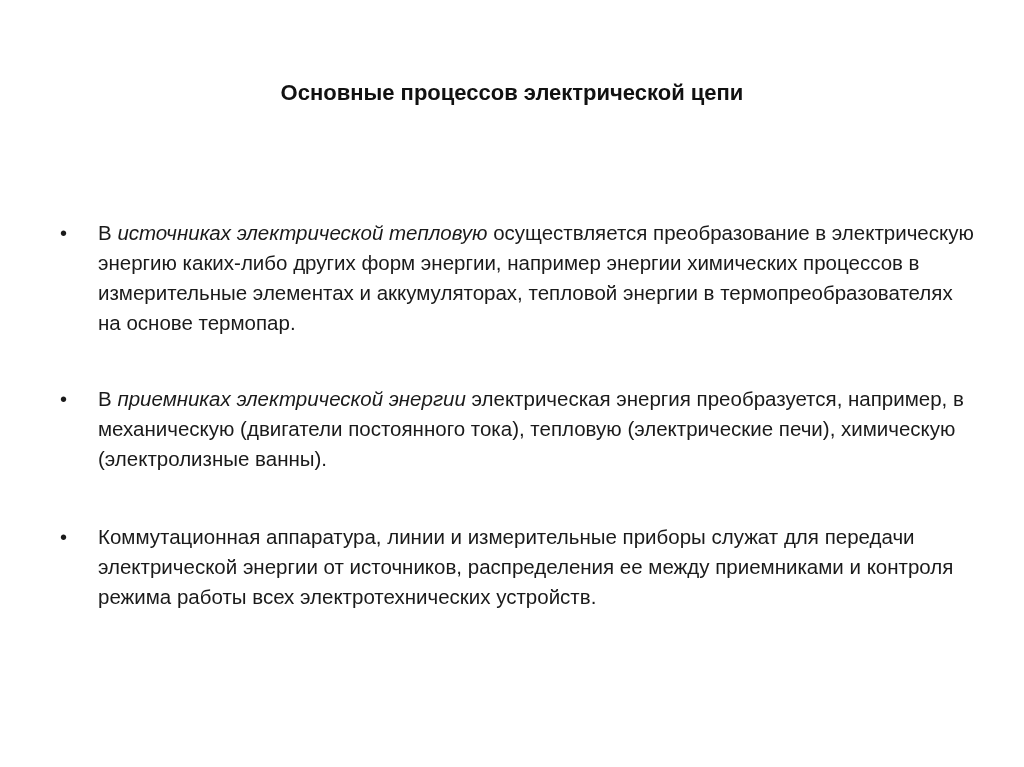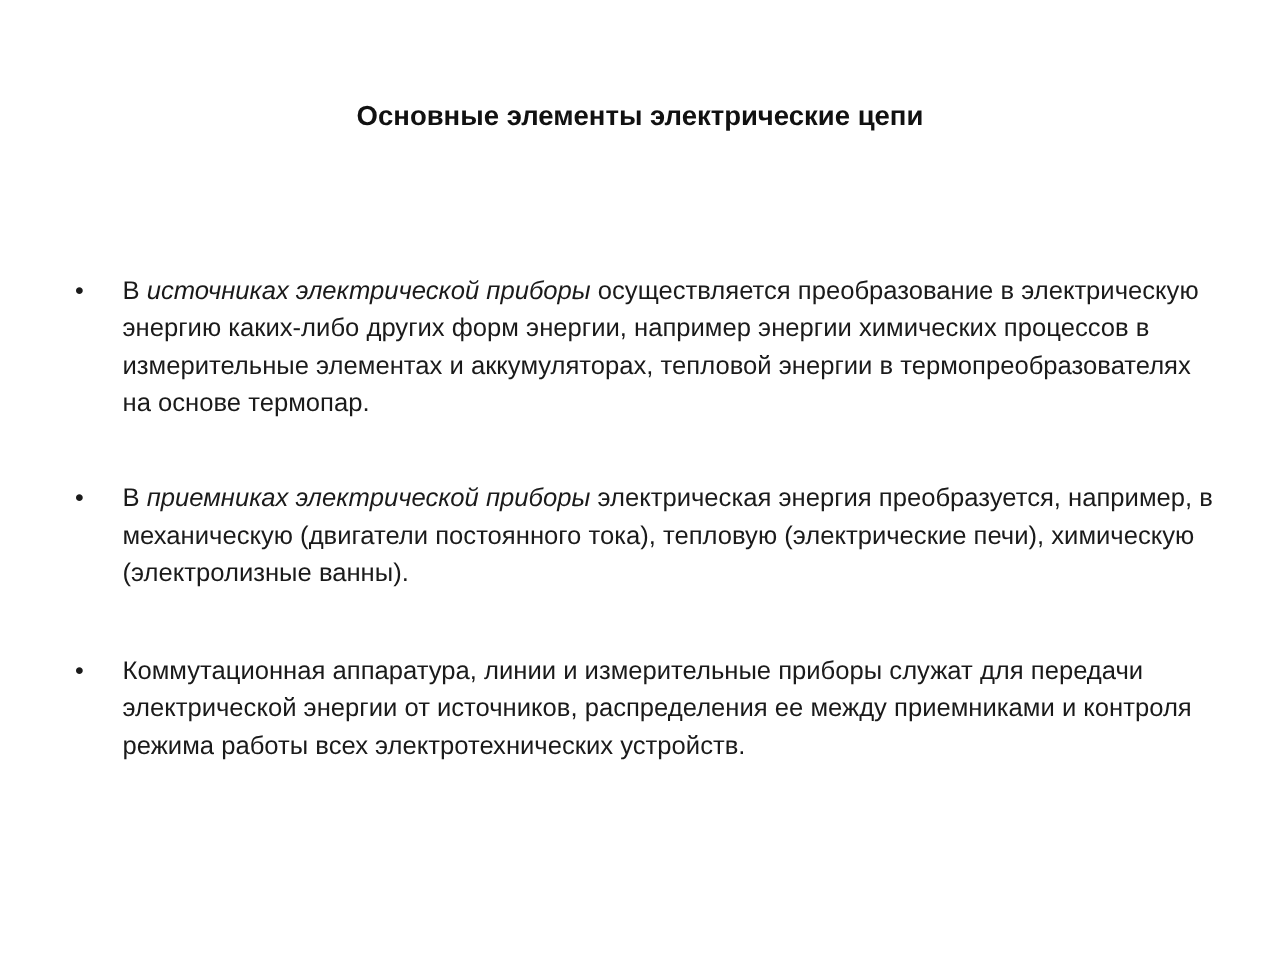--- a/index.html
+++ b/index.html
@@ -58,29 +58,29 @@
       line-height: 30px;
     }
     .em {
       font-style: italic;
     }
   </style>
 </head>
 <body>
 
 <div class="slide">
-  <div class="title">Основные элементы электрические цепи</div>
+  <div class="title">Основные процессов электрической цепи</div>
 
   <ul class="bullets">
     <li class="bullet-item">
       <span class="bullet-dot">•</span>
-      <span>В </span><span class="em">источниках электрической приборы</span><span> осуществляется преобразование в электрическую энергию каких-либо других форм энергии, например энергии химических процессов в измерительные элементах и аккумуляторах, тепловой энергии в термопреобразователях на основе термопар.</span>
+      <span>В </span><span class="em">источниках электрической тепловую</span><span> осуществляется преобразование в электрическую энергию каких-либо других форм энергии, например энергии химических процессов в измерительные элементах и аккумуляторах, тепловой энергии в термопреобразователях на основе термопар.</span>
     </li>
     <li class="bullet-item">
       <span class="bullet-dot">•</span>
-      <span>В </span><span class="em">приемниках электрической приборы</span><span> электрическая энергия преобразуется, например, в механическую (двигатели постоянного тока), тепловую (электрические печи), химическую (электролизные ванны).</span>
+      <span>В </span><span class="em">приемниках электрической энергии</span><span> электрическая энергия преобразуется, например, в механическую (двигатели постоянного тока), тепловую (электрические печи), химическую (электролизные ванны).</span>
     </li>
     <li class="bullet-item">
       <span class="bullet-dot">•</span>
       <span></span><span class="em"></span><span>Коммутационная аппаратура, линии и измерительные приборы служат для передачи электрической энергии от источников, распределения ее между приемниками и контроля режима работы всех электротехнических устройств.</span>
     </li>
   </ul>
 </div>
 
 </body></html>

